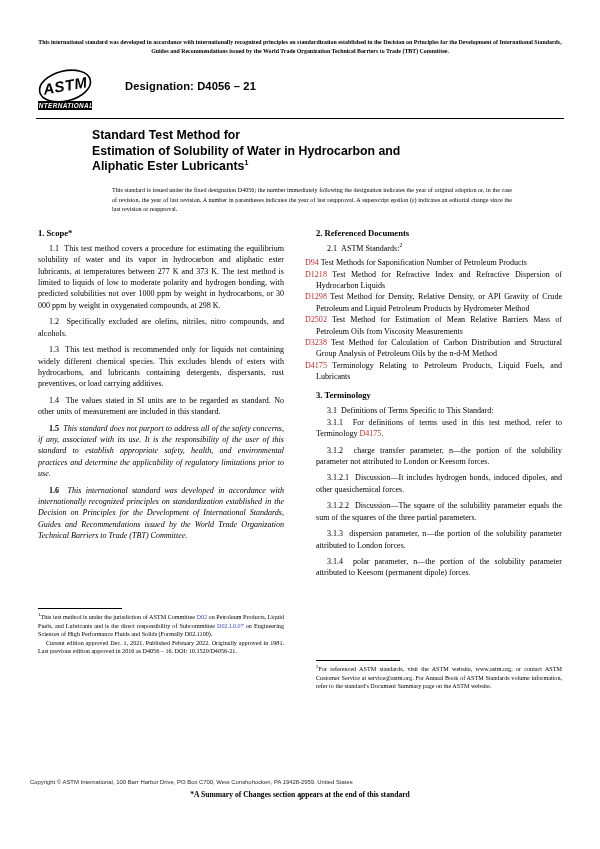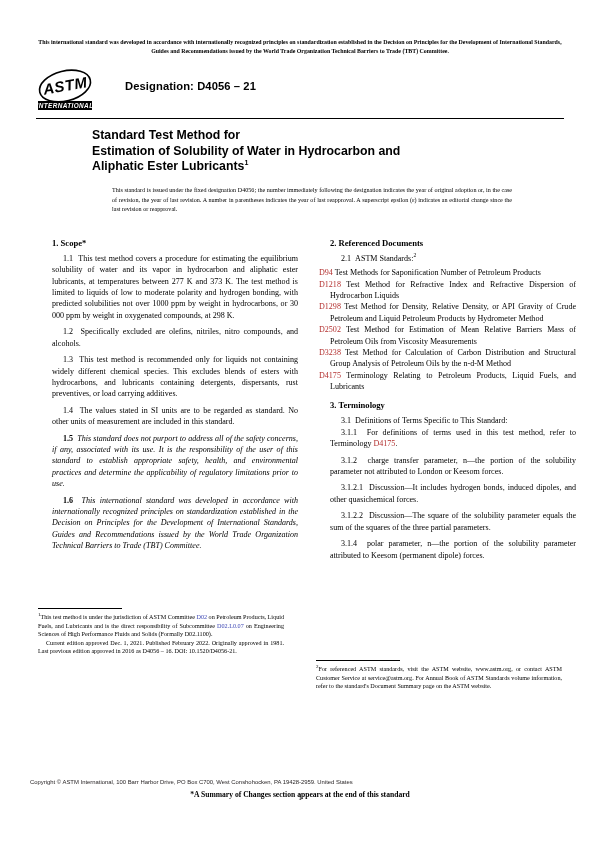--- a/index.html
+++ b/index.html
@@ -99,26 +99,25 @@
     width: 400px;
     font-size: 6.1px;
     line-height: 9.5px;
     text-align: justify;
     color: #000;
   }
 
   
   .col {
     position: absolute;
-    top: 238px;
+    top: 228px;
     width: 246px;
     font-size: 8.05px;
     line-height: 11.35px;
     text-align: justify;
-    margin-left: 14px;
   }
   .col-left  { left: 38px;  }
   .col-right { left: 316px; }
 
   h2.sec {
     font-family: "Liberation Serif", serif;
     font-weight: bold;
     font-size: 8.6px;
     line-height: 11.6px;
     margin: 0 0 3.5px 0;
@@ -280,20 +279,21 @@
     <p class="para"><span class="num">3.1</span>&nbsp;&nbsp;<span class="term">Definitions of Terms Specific to This Standard:</span></p>
 
     <p class="para"><span class="num">3.1.1</span>&nbsp;&nbsp;<span>For definitions of terms used in this test method, refer to Terminology </span><span class="ref-inline">D4175</span><span>.</span></p>
 
     <p class="para gap"><span class="num">3.1.2</span>&nbsp;&nbsp;<span class="term">charge transfer parameter, n</span><span>—the portion of the solubility parameter not attributed to London or Keesom forces.</span></p>
 
     <p class="para gap"><span class="num">3.1.2.1</span>&nbsp;&nbsp;<span class="term">Discussion</span><span>—It includes hydrogen bonds, induced dipoles, and other quasichemical forces.</span></p>
 
     <p class="para gap"><span class="num">3.1.2.2</span>&nbsp;&nbsp;<span class="term">Discussion</span><span>—The square of the solubility parameter equals the sum of the squares of the three partial parameters.</span></p>
 
+    <p class="para gap"><span class="num">3.1.3</span>&nbsp;&nbsp;<span class="term">dispersion parameter, n</span><span>—the portion of the solubility parameter attributed to London forces.</span></p>
 
     <p class="para gap"><span class="num">3.1.4</span>&nbsp;&nbsp;<span class="term">polar parameter, n</span><span>—the portion of the solubility parameter attributed to Keesom (permanent dipole) forces.</span></p>
   </div>
 
   <div class="fn-right">
     <div class="fn-rule"></div>
     <div class="footnote">
       <p class="first"><span class="fnmark">2</span><span>For referenced ASTM standards, visit the ASTM website, www.astm.org, or contact ASTM Customer Service at service@astm.org. For </span><span class="term">Annual Book of ASTM Standards</span><span> volume information, refer to the standard's Document Summary page on the ASTM website.</span></p>
     </div>
   </div>

